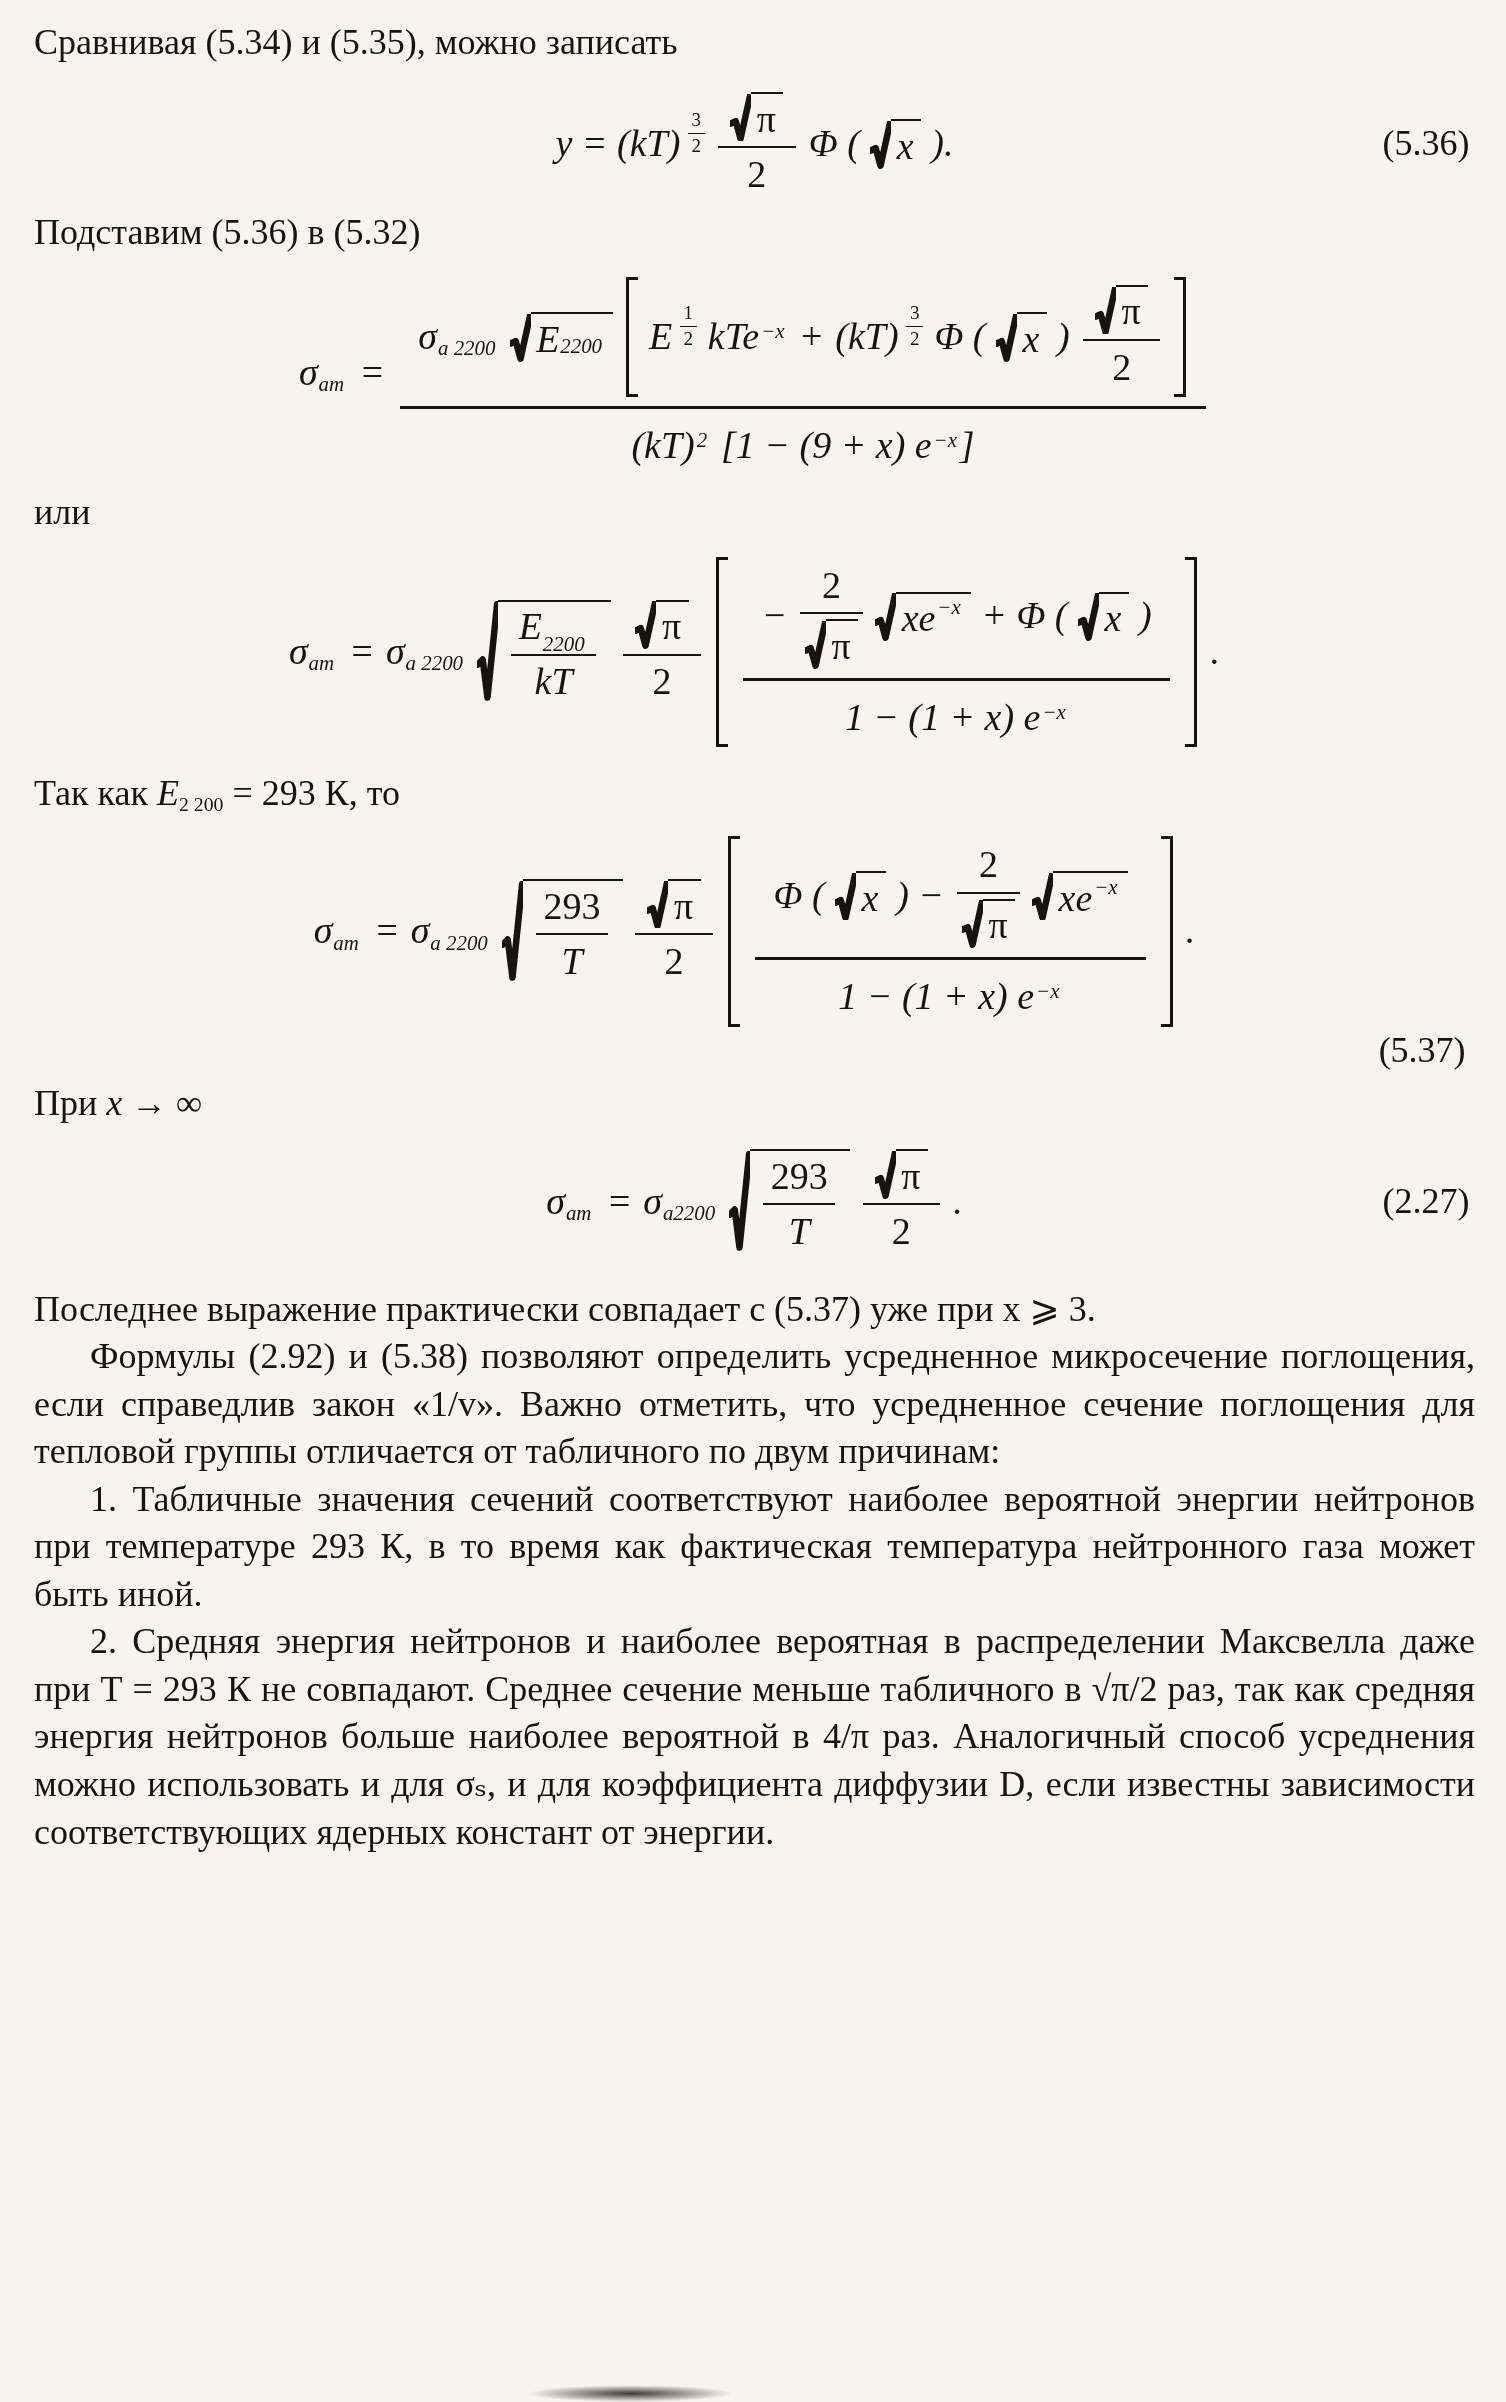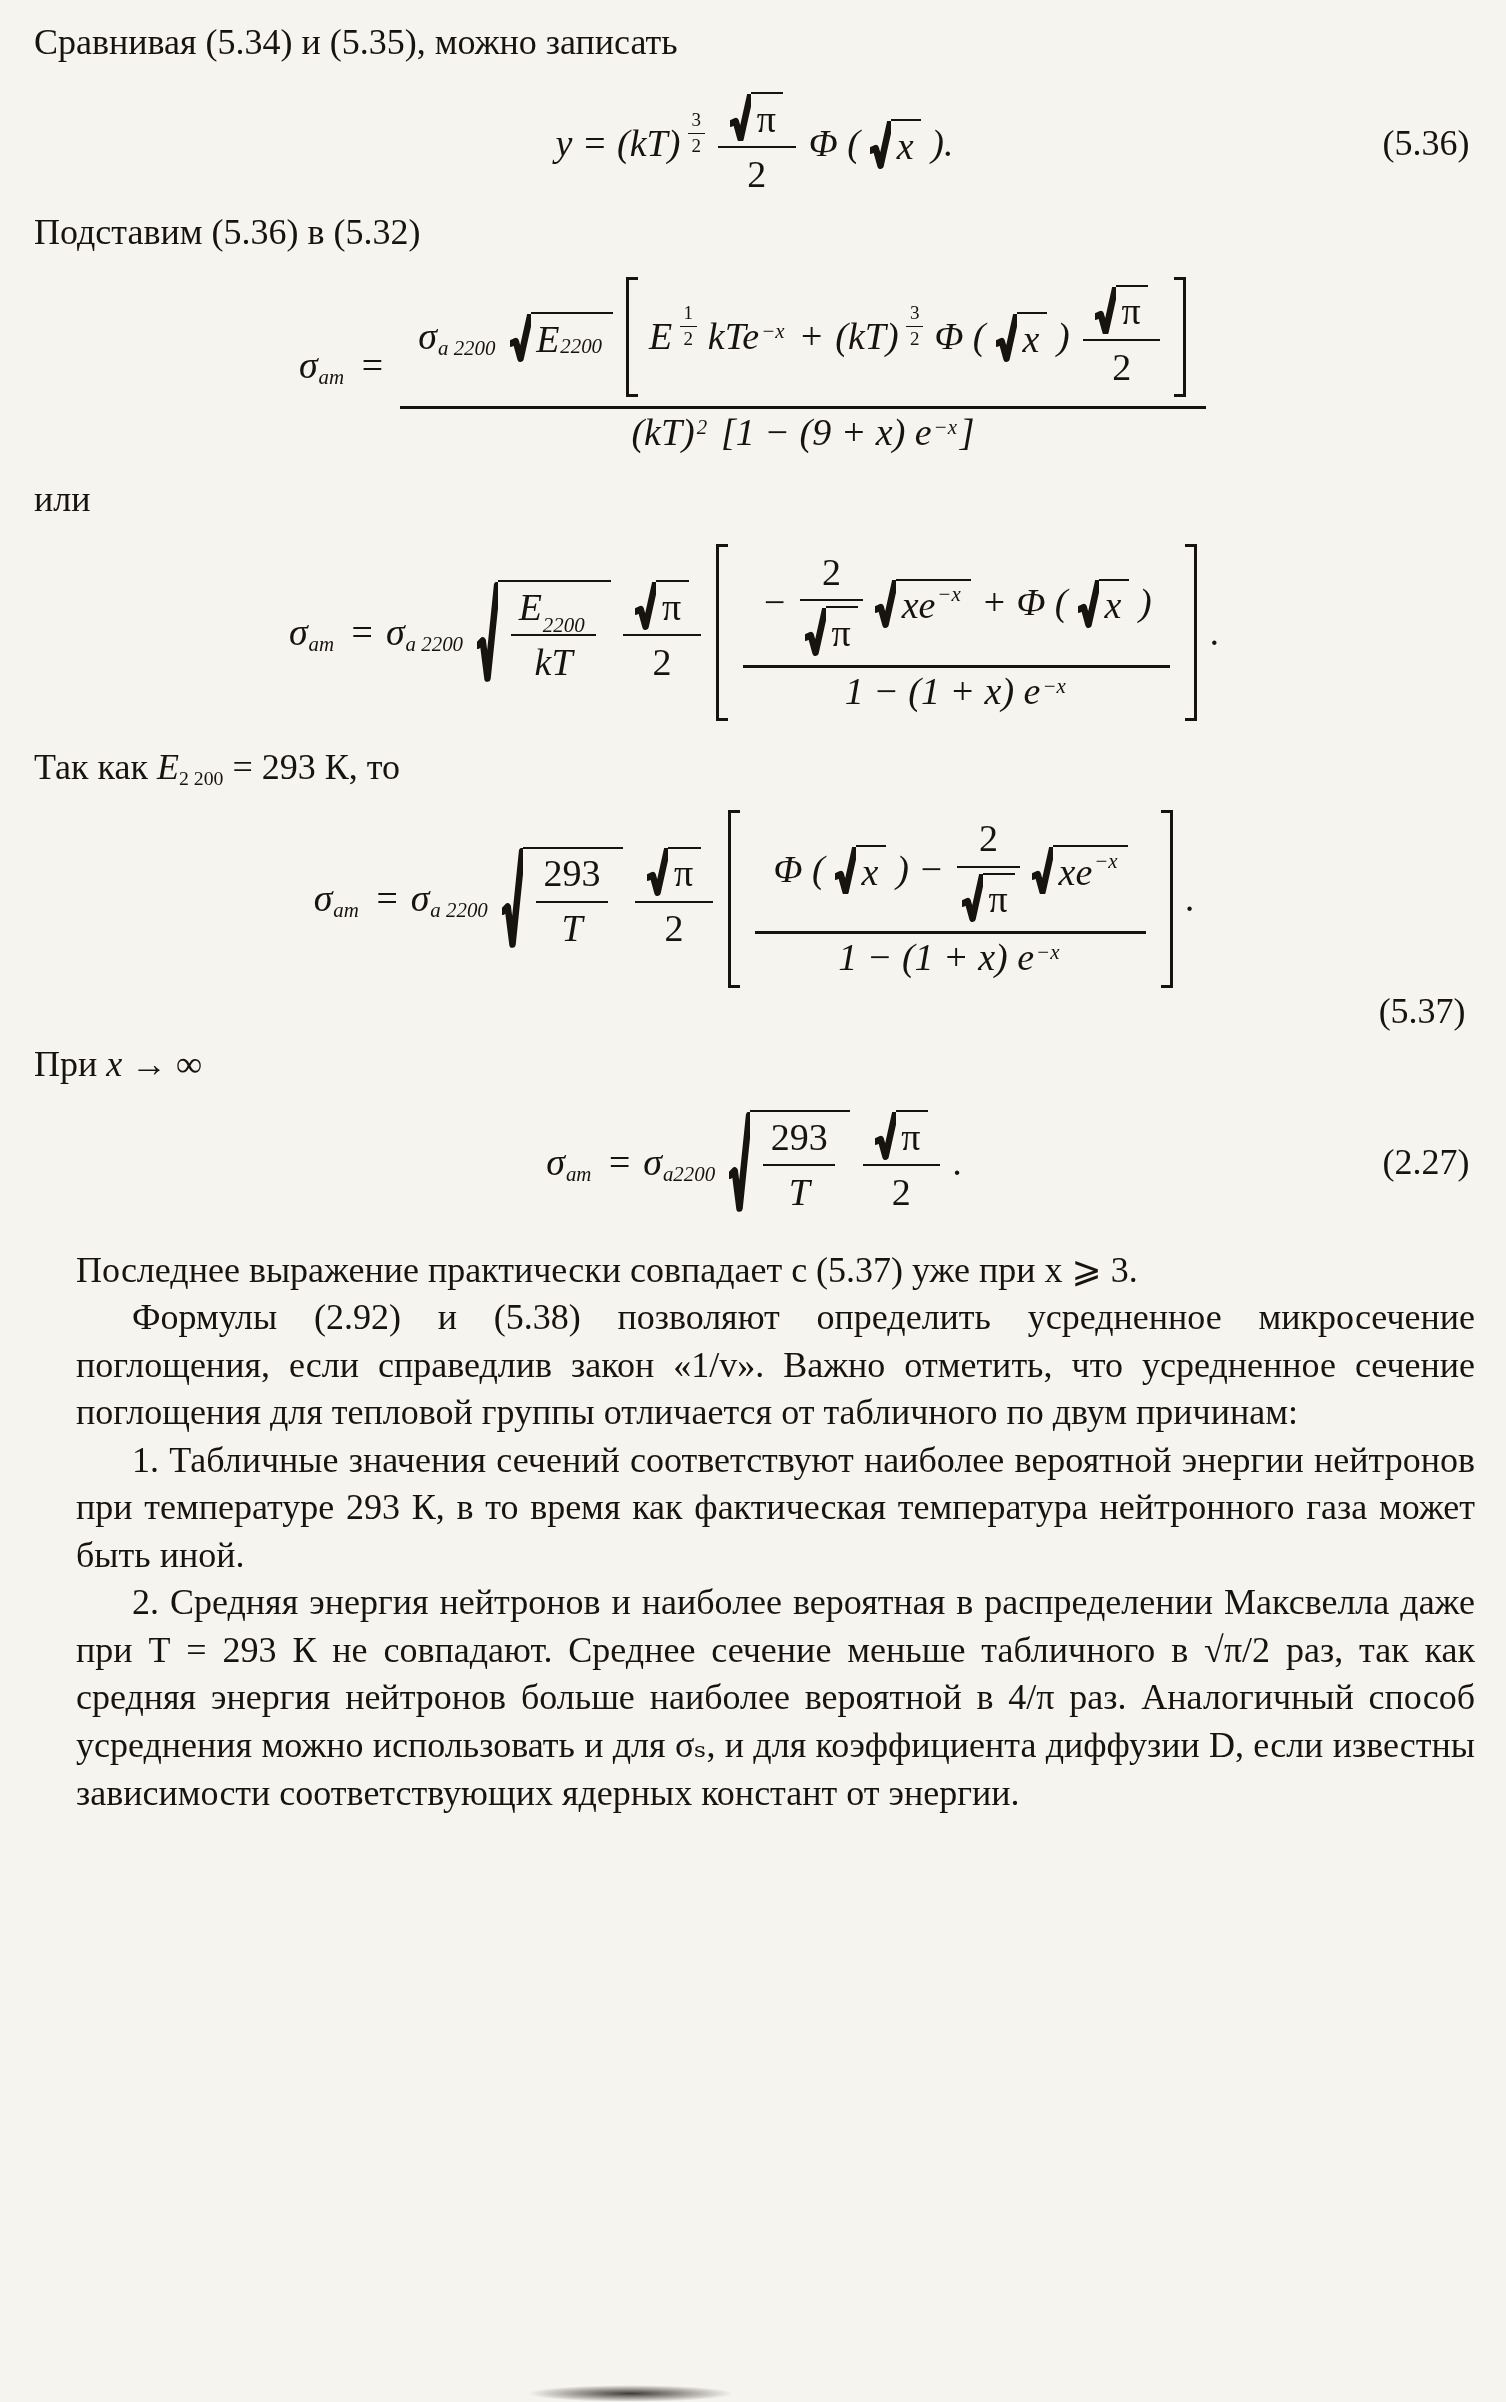--- a/index.html
+++ b/index.html
@@ -9,21 +9,21 @@
     background:#f6f4ee; color:#171310;
     font-family:"Liberation Serif","DejaVu Serif",serif;
   }
   .page { padding:19px 32px 0 34px; position:relative; }
 
   .bline { font-size:36px; line-height:1.3; }
   .var { font-style:italic; }
   .tsub { font-size:0.55em; position:relative; top:0.3em; vertical-align:baseline; }
 
   .paras { margin-top:5.6px; }
-  .para { font-size:36px; line-height:1.32; text-align:justify;margin-left:42px; }
+  .para { font-size:36px; line-height:1.32; text-align:justify; }
   .para.ind { text-indent:56px; }
 
   
   .eqrow {
     position:relative; display:flex; justify-content:center; align-items:center;
     font-size:38px; font-style:italic; line-height:1.15;
   }
   .e536 { margin:26px 0 13px; }
   .emain { margin:21px 0; }
   .eor   { margin:21px 0; }
@@ -51,21 +51,21 @@
   }
   .frac .fden { display:inline-flex; align-items:flex-start; justify-content:center; padding-top:4.7px; align-self:stretch; }
   .it { font-style:italic; }
 
   
   .dfrac { display:inline-flex; flex-direction:column; align-items:center; margin:0 9.4px; }
   .dfrac > .dnum {
     display:inline-flex; align-items:center; justify-content:center;
     padding:0 13px 9.4px; align-self:stretch; border-bottom:3.3px solid currentColor;
   }
-  .dfrac > .dden { display:inline-flex; align-items:center; justify-content:center; padding-top:2px; align-self:stretch; }
+  .dfrac > .dden { display:inline-flex; align-items:center; justify-content:center; padding-top:15px; align-self:stretch; }
 
   
   .sqrt { display:inline-flex; align-items:stretch; margin:0 4.7px; }
   .rsign { flex:none; width:21px; position:relative; }
   .rsign svg { position:absolute; left:0; top:1.9px; width:100%; height:calc(100% - 1.9px); display:block; }
   .rbody { display:inline-flex; align-items:center; border-top:2.8px solid currentColor; padding:3.8px 7.5px 0 5.6px; }
 
   
   .supfrac {
     display:inline-flex; flex-direction:column; align-items:center;

